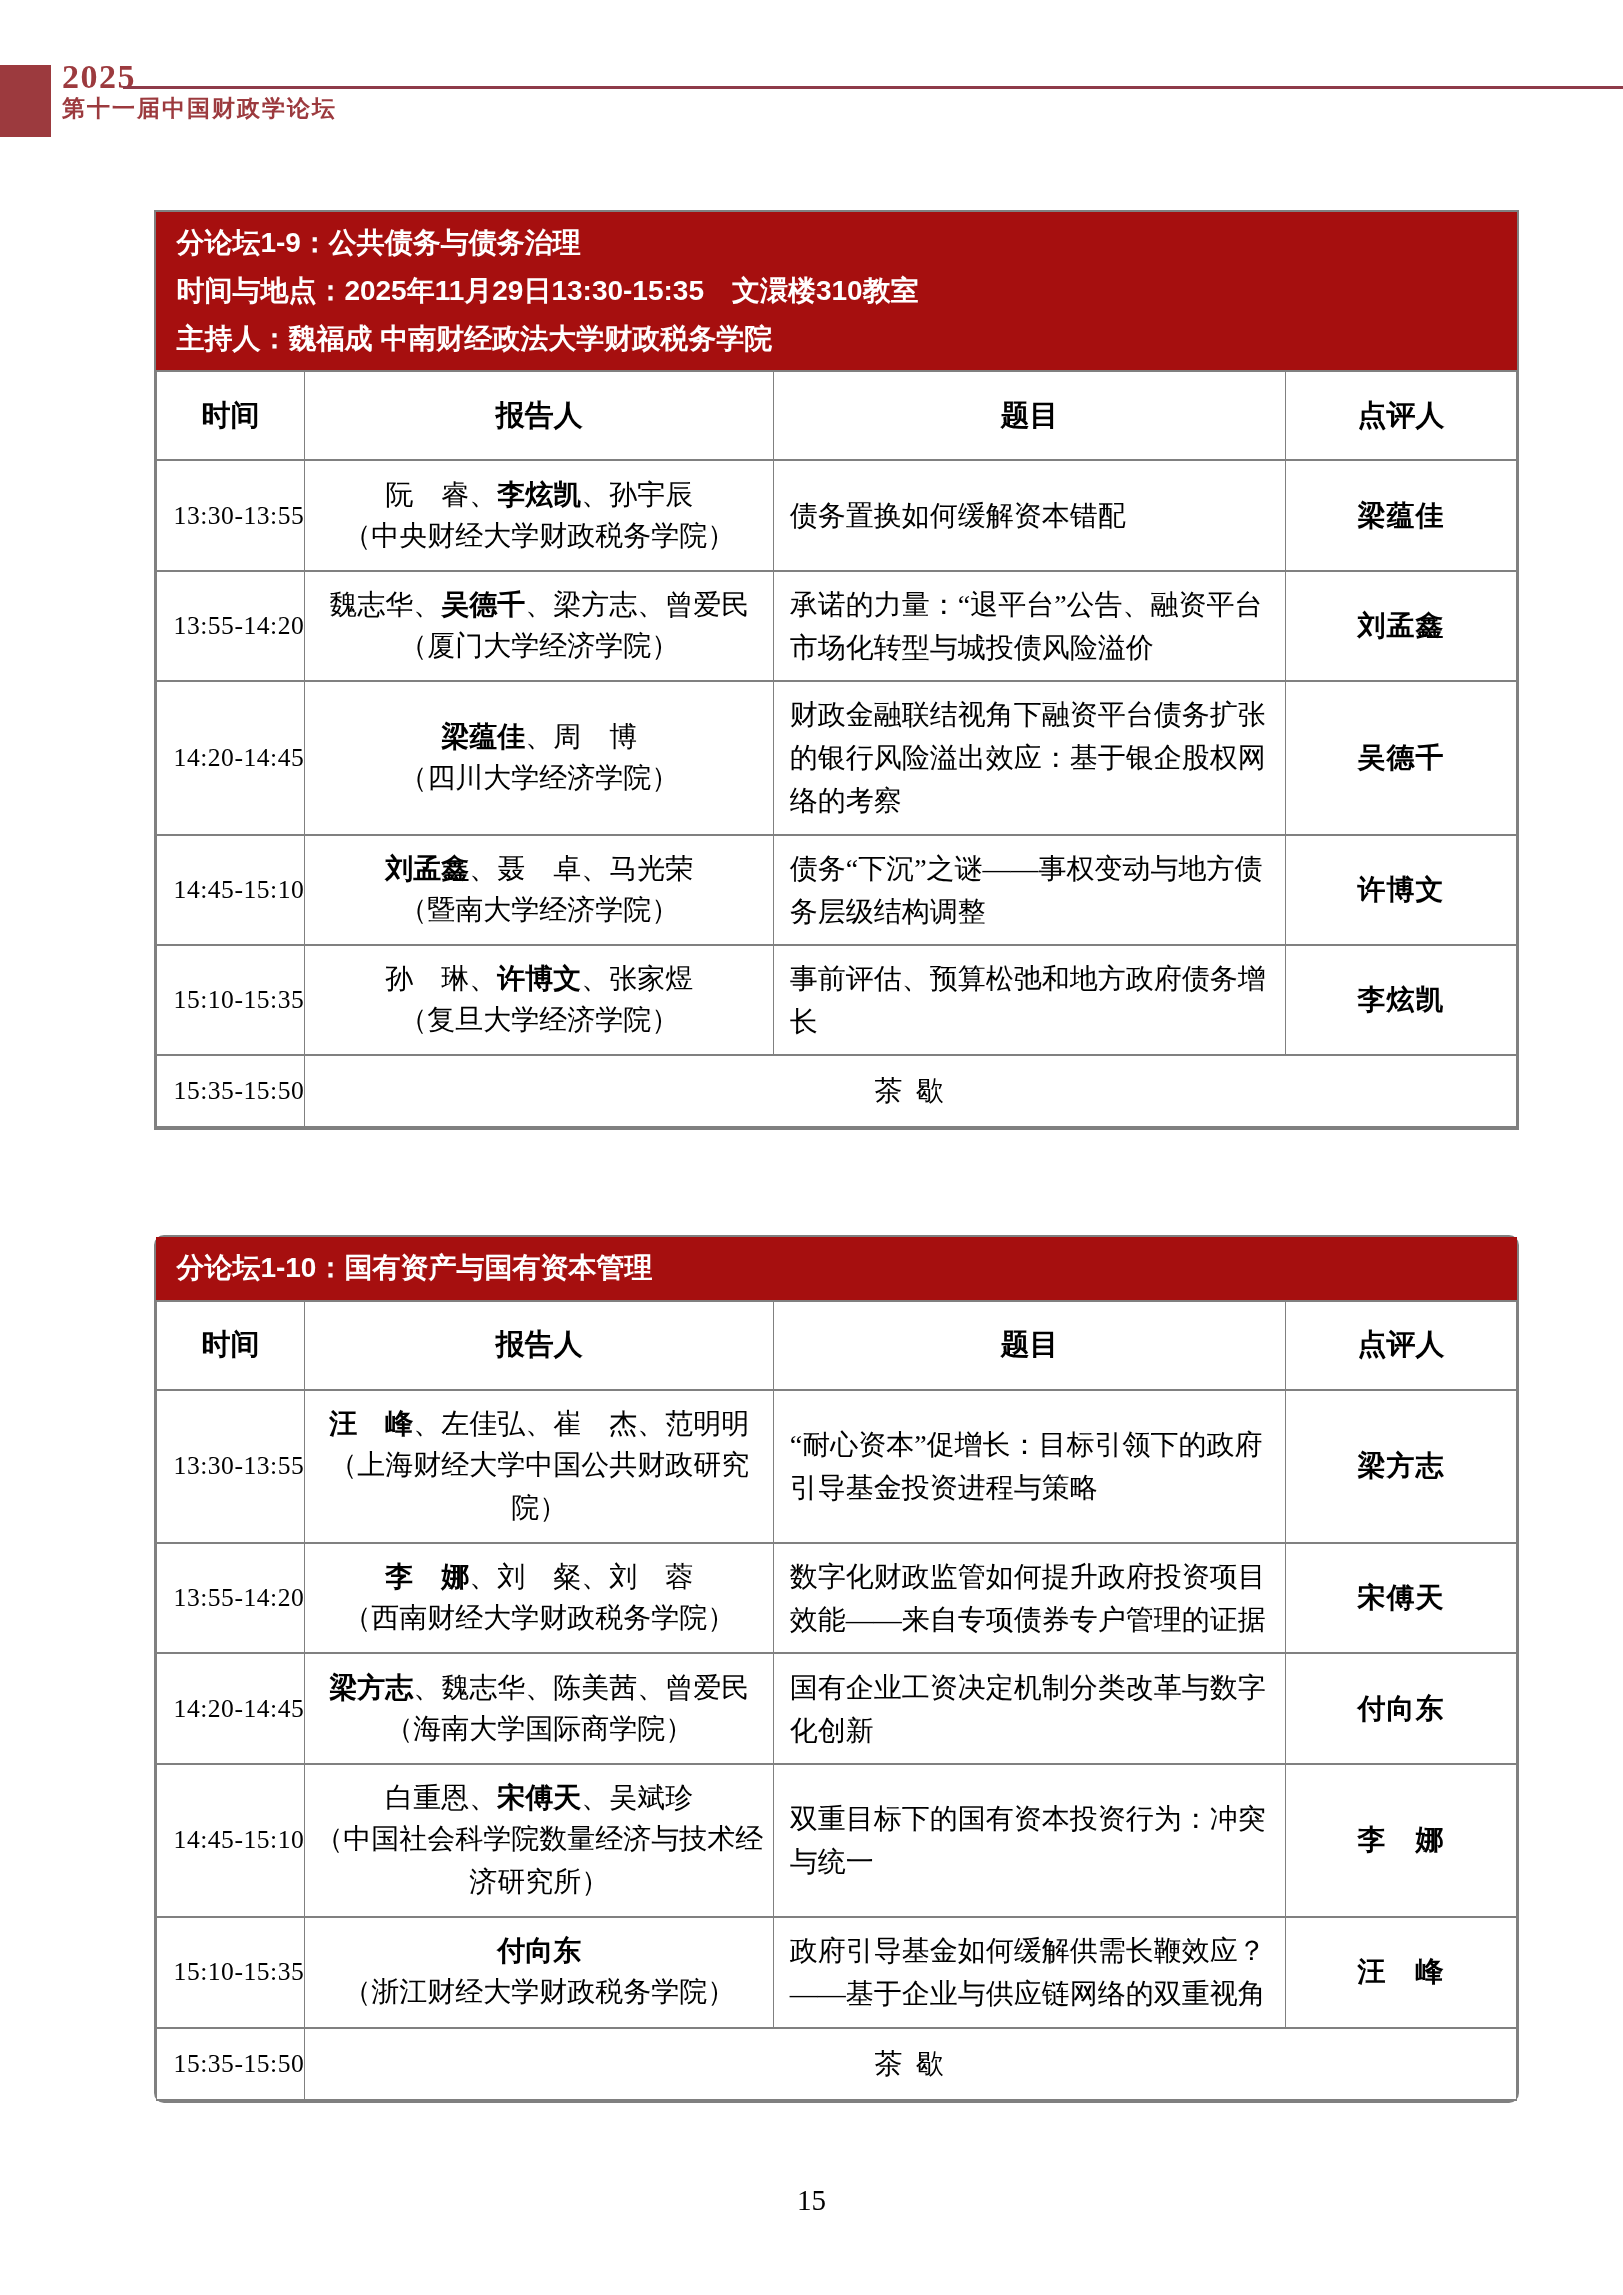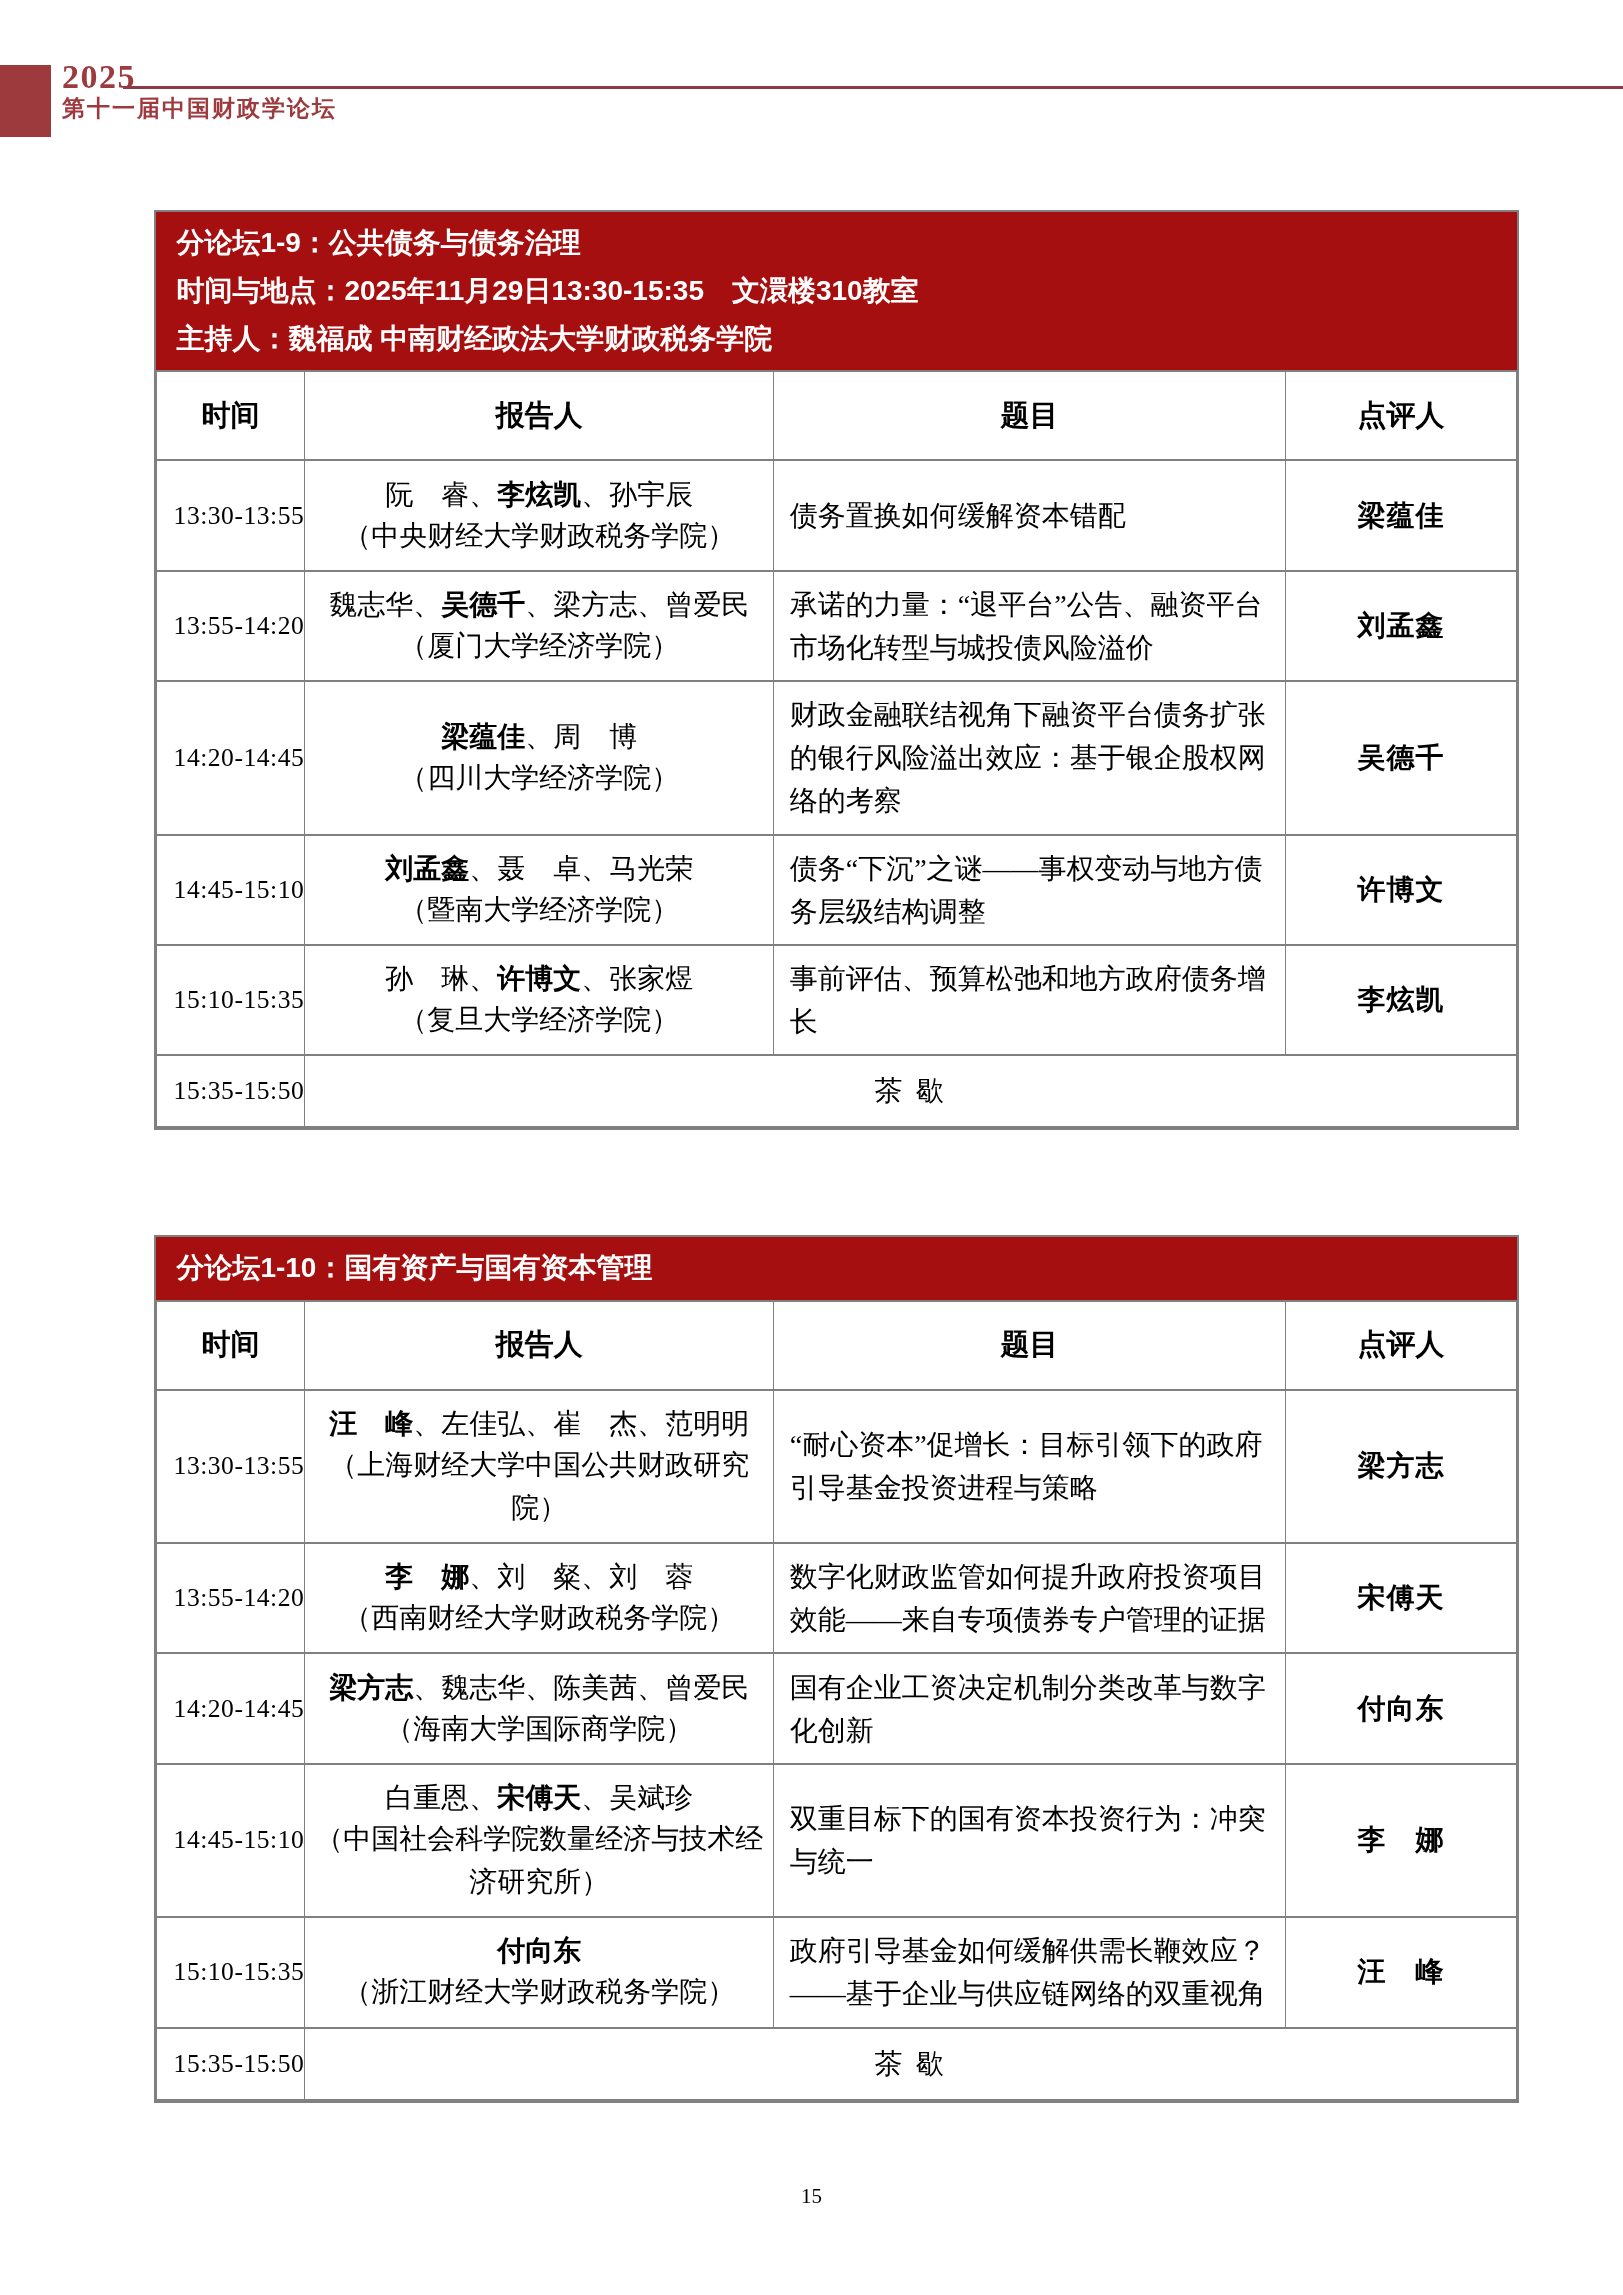--- a/index.html
+++ b/index.html
@@ -18,21 +18,21 @@
   .logo-square{position:absolute;left:0;top:65px;width:51px;height:72px;background:var(--logo-red);}
   .brand-year{position:absolute;left:62px;top:60px;font-family:"Liberation Serif",serif;
     font-weight:bold;font-size:34px;line-height:1;color:var(--logo-red);letter-spacing:1.5px;text-align:center;}
   .brand-rule{position:absolute;left:123px;top:86px;width:1501px;height:3.1px;background:var(--rule-red);}
   .brand-title{position:absolute;left:62px;top:96px;font-family:"Liberation Sans",sans-serif;
     font-weight:bold;font-size:23px;line-height:1.1;color:var(--logo-red);letter-spacing:2px;}
 
   
   .content{position:absolute;left:138px;top:210px;width:1365px;margin-left:16px;}
   .session{border:2px solid var(--border-gray);background:#fff;}
-  .session + .session{margin-top:105px;}
+  .session + .session{margin-top:105px;border-radius:10px;}
 
   .banner{background:var(--banner-red);color:#ffffff;padding:7.2px 10.2px 7.2px 20.4px;}
   .banner div{font-family:"Liberation Sans",sans-serif;font-weight:bold;font-size:28px;line-height:48px;white-space:nowrap;}
 
   table.schedule{width:100%;border-collapse:collapse;table-layout:fixed;}
   .schedule col.c1{width:10.9%;}
   .schedule col.c2{width:34.5%;}
   .schedule col.c3{width:37.6%;}
   .schedule col.c4{width:17%;}
   .schedule th,.schedule td{border:1.5px solid var(--border-gray);border-top-width:2.6px;border-bottom-width:2.6px;}
@@ -41,21 +41,21 @@
   td.time{text-align:right;font-family:"Liberation Serif",serif;font-size:25.6px;letter-spacing:0.5px;}
   td.presenters{text-align:center;line-height:43px;}
   td.presenters .bold{font-weight:bold;}
   td.presenters .affil{line-height:43px;font-family:Liberation Mono, monospace;}
   td.title-cell{text-align:left;padding-left:15.3px;padding-right:11.2px;line-height:43px;}
   td.discussant{text-align:center;font-weight:bold;letter-spacing:1px;}
   tr.tea td.tea-cell{text-align:center;height:72px;font-size:28px;letter-spacing:3.1px;}
 
   
   .page-num{position:absolute;top:2184px;left:0;width:100%;text-align:center;
-    font-family:"Liberation Serif",serif;font-size:21px;}
+    font-family:"Liberation Serif",serif;font-size:29px;}
 </style>
 </head>
 <body>
 
 <div class="page">
 
   <header>
     <div class="logo-square"></div>
     <div class="brand-year">2025</div>
     <div class="brand-rule"></div>

